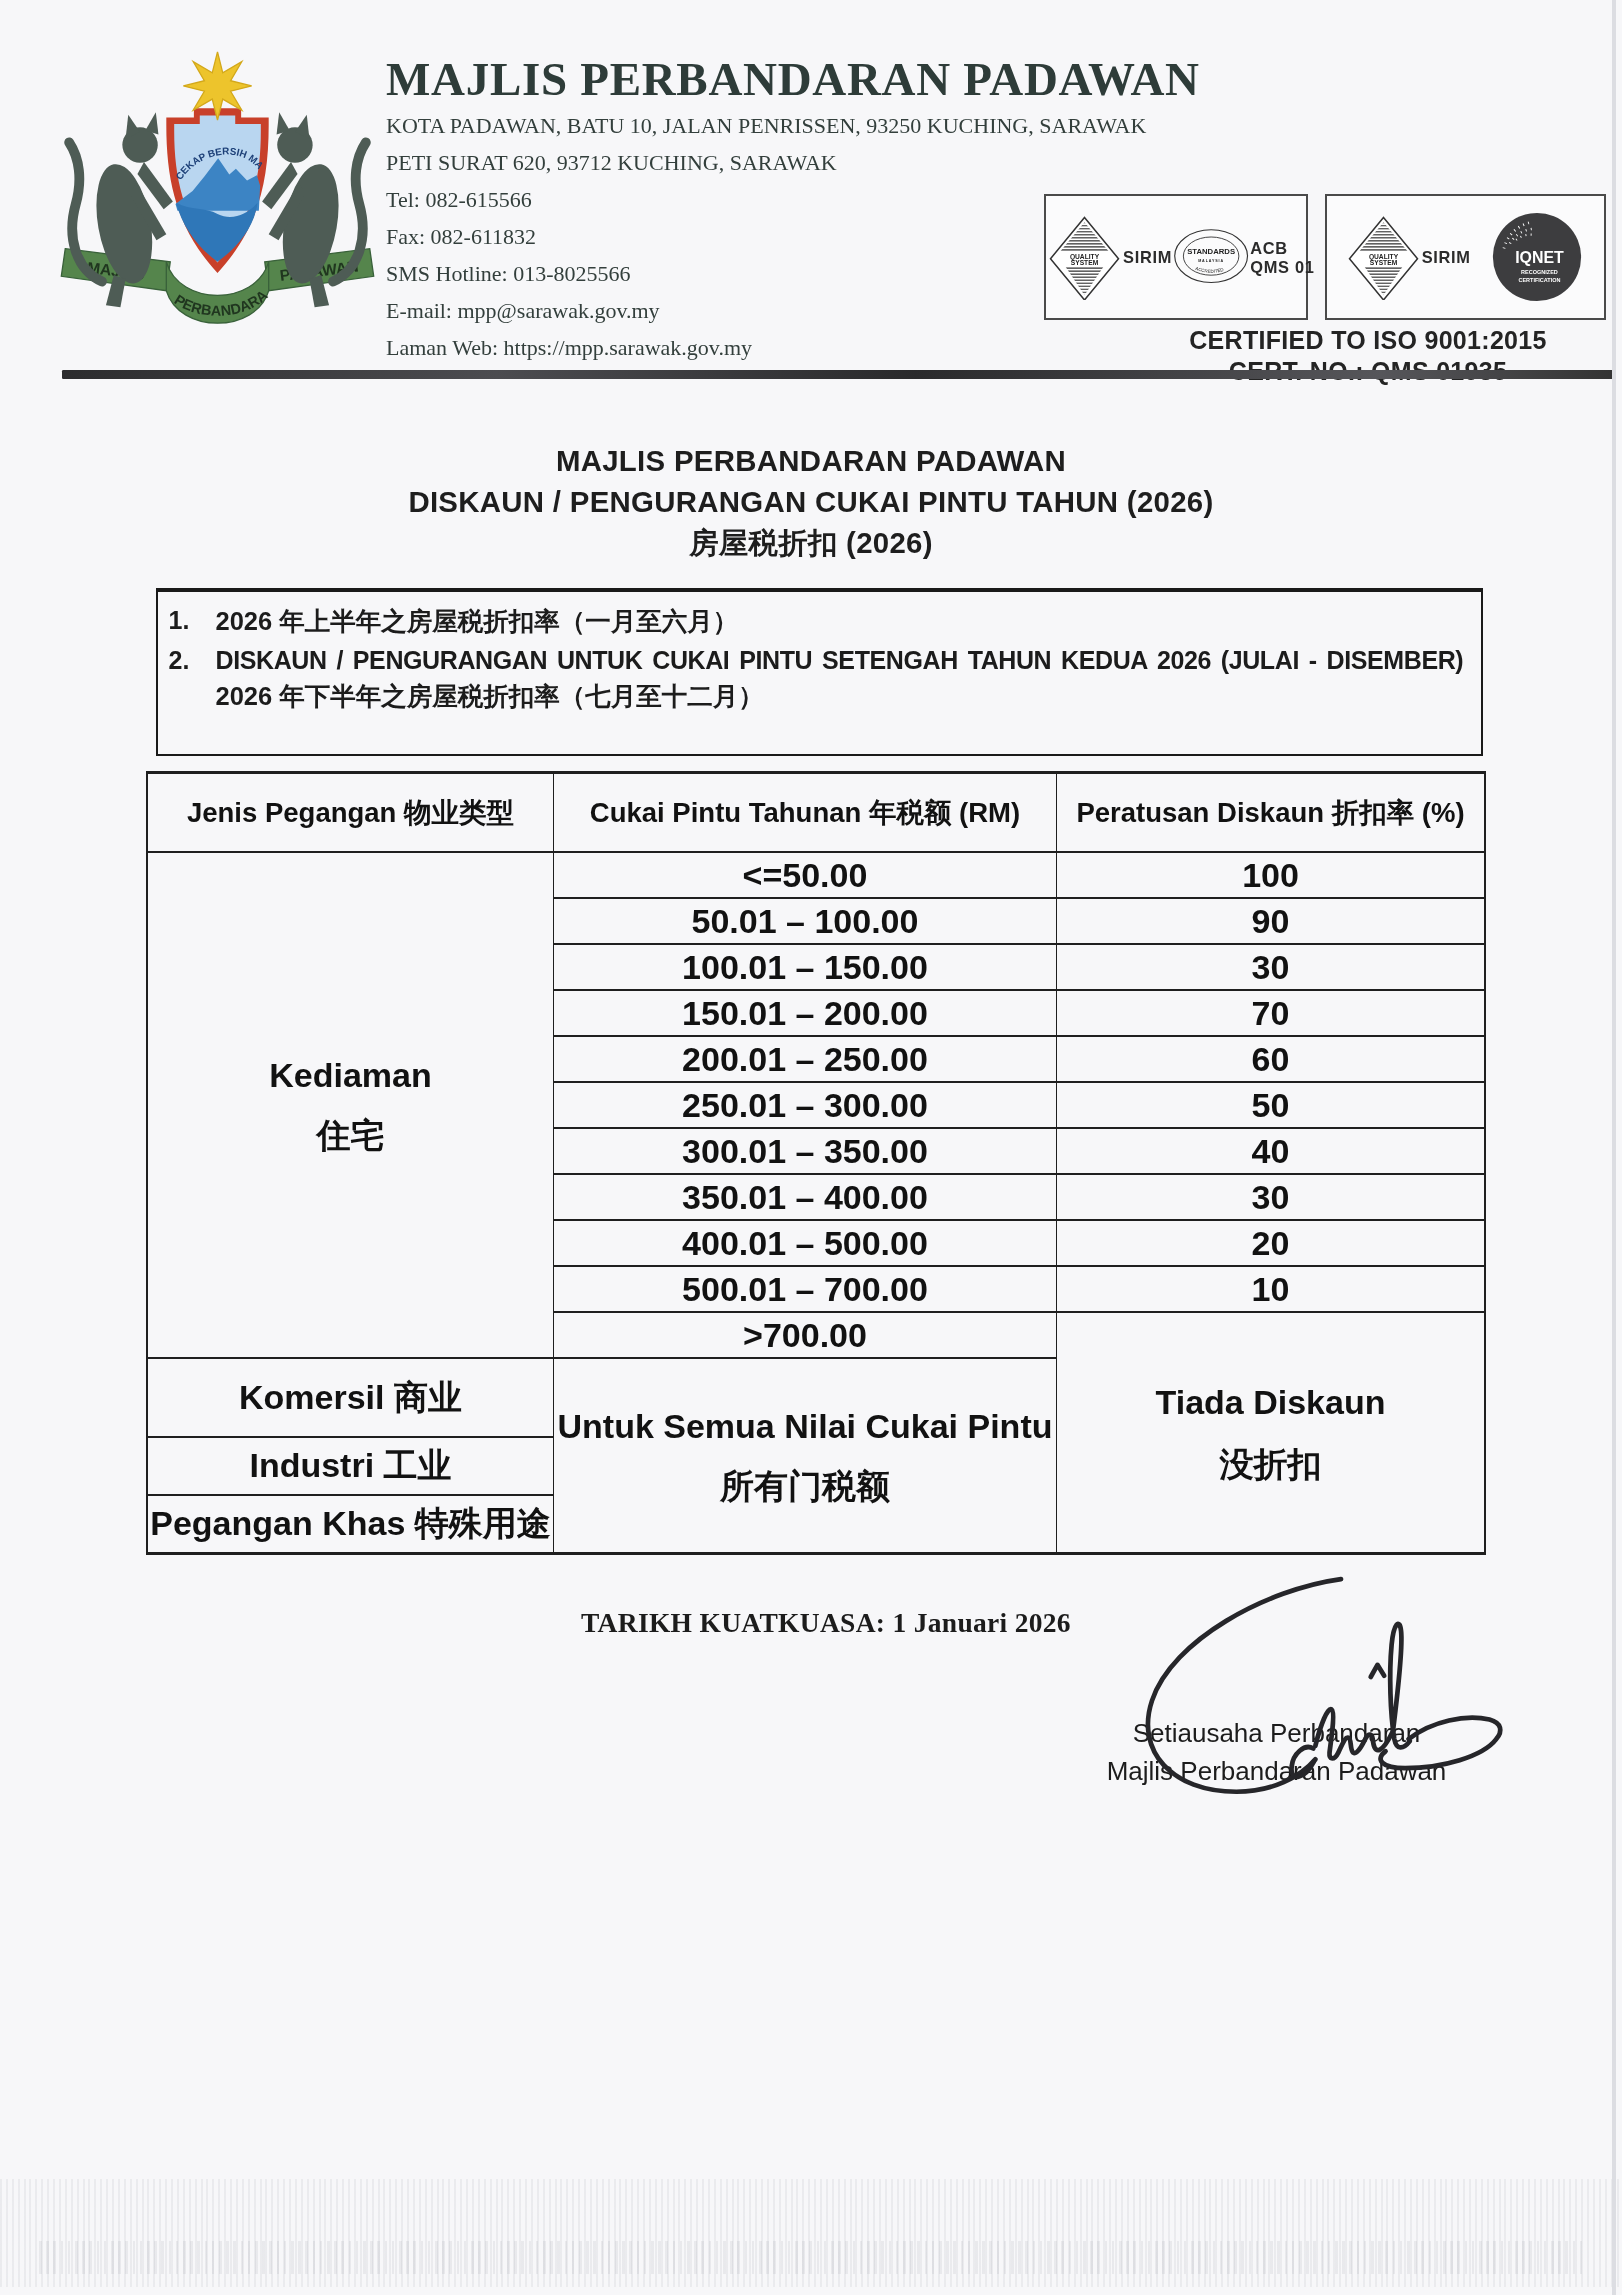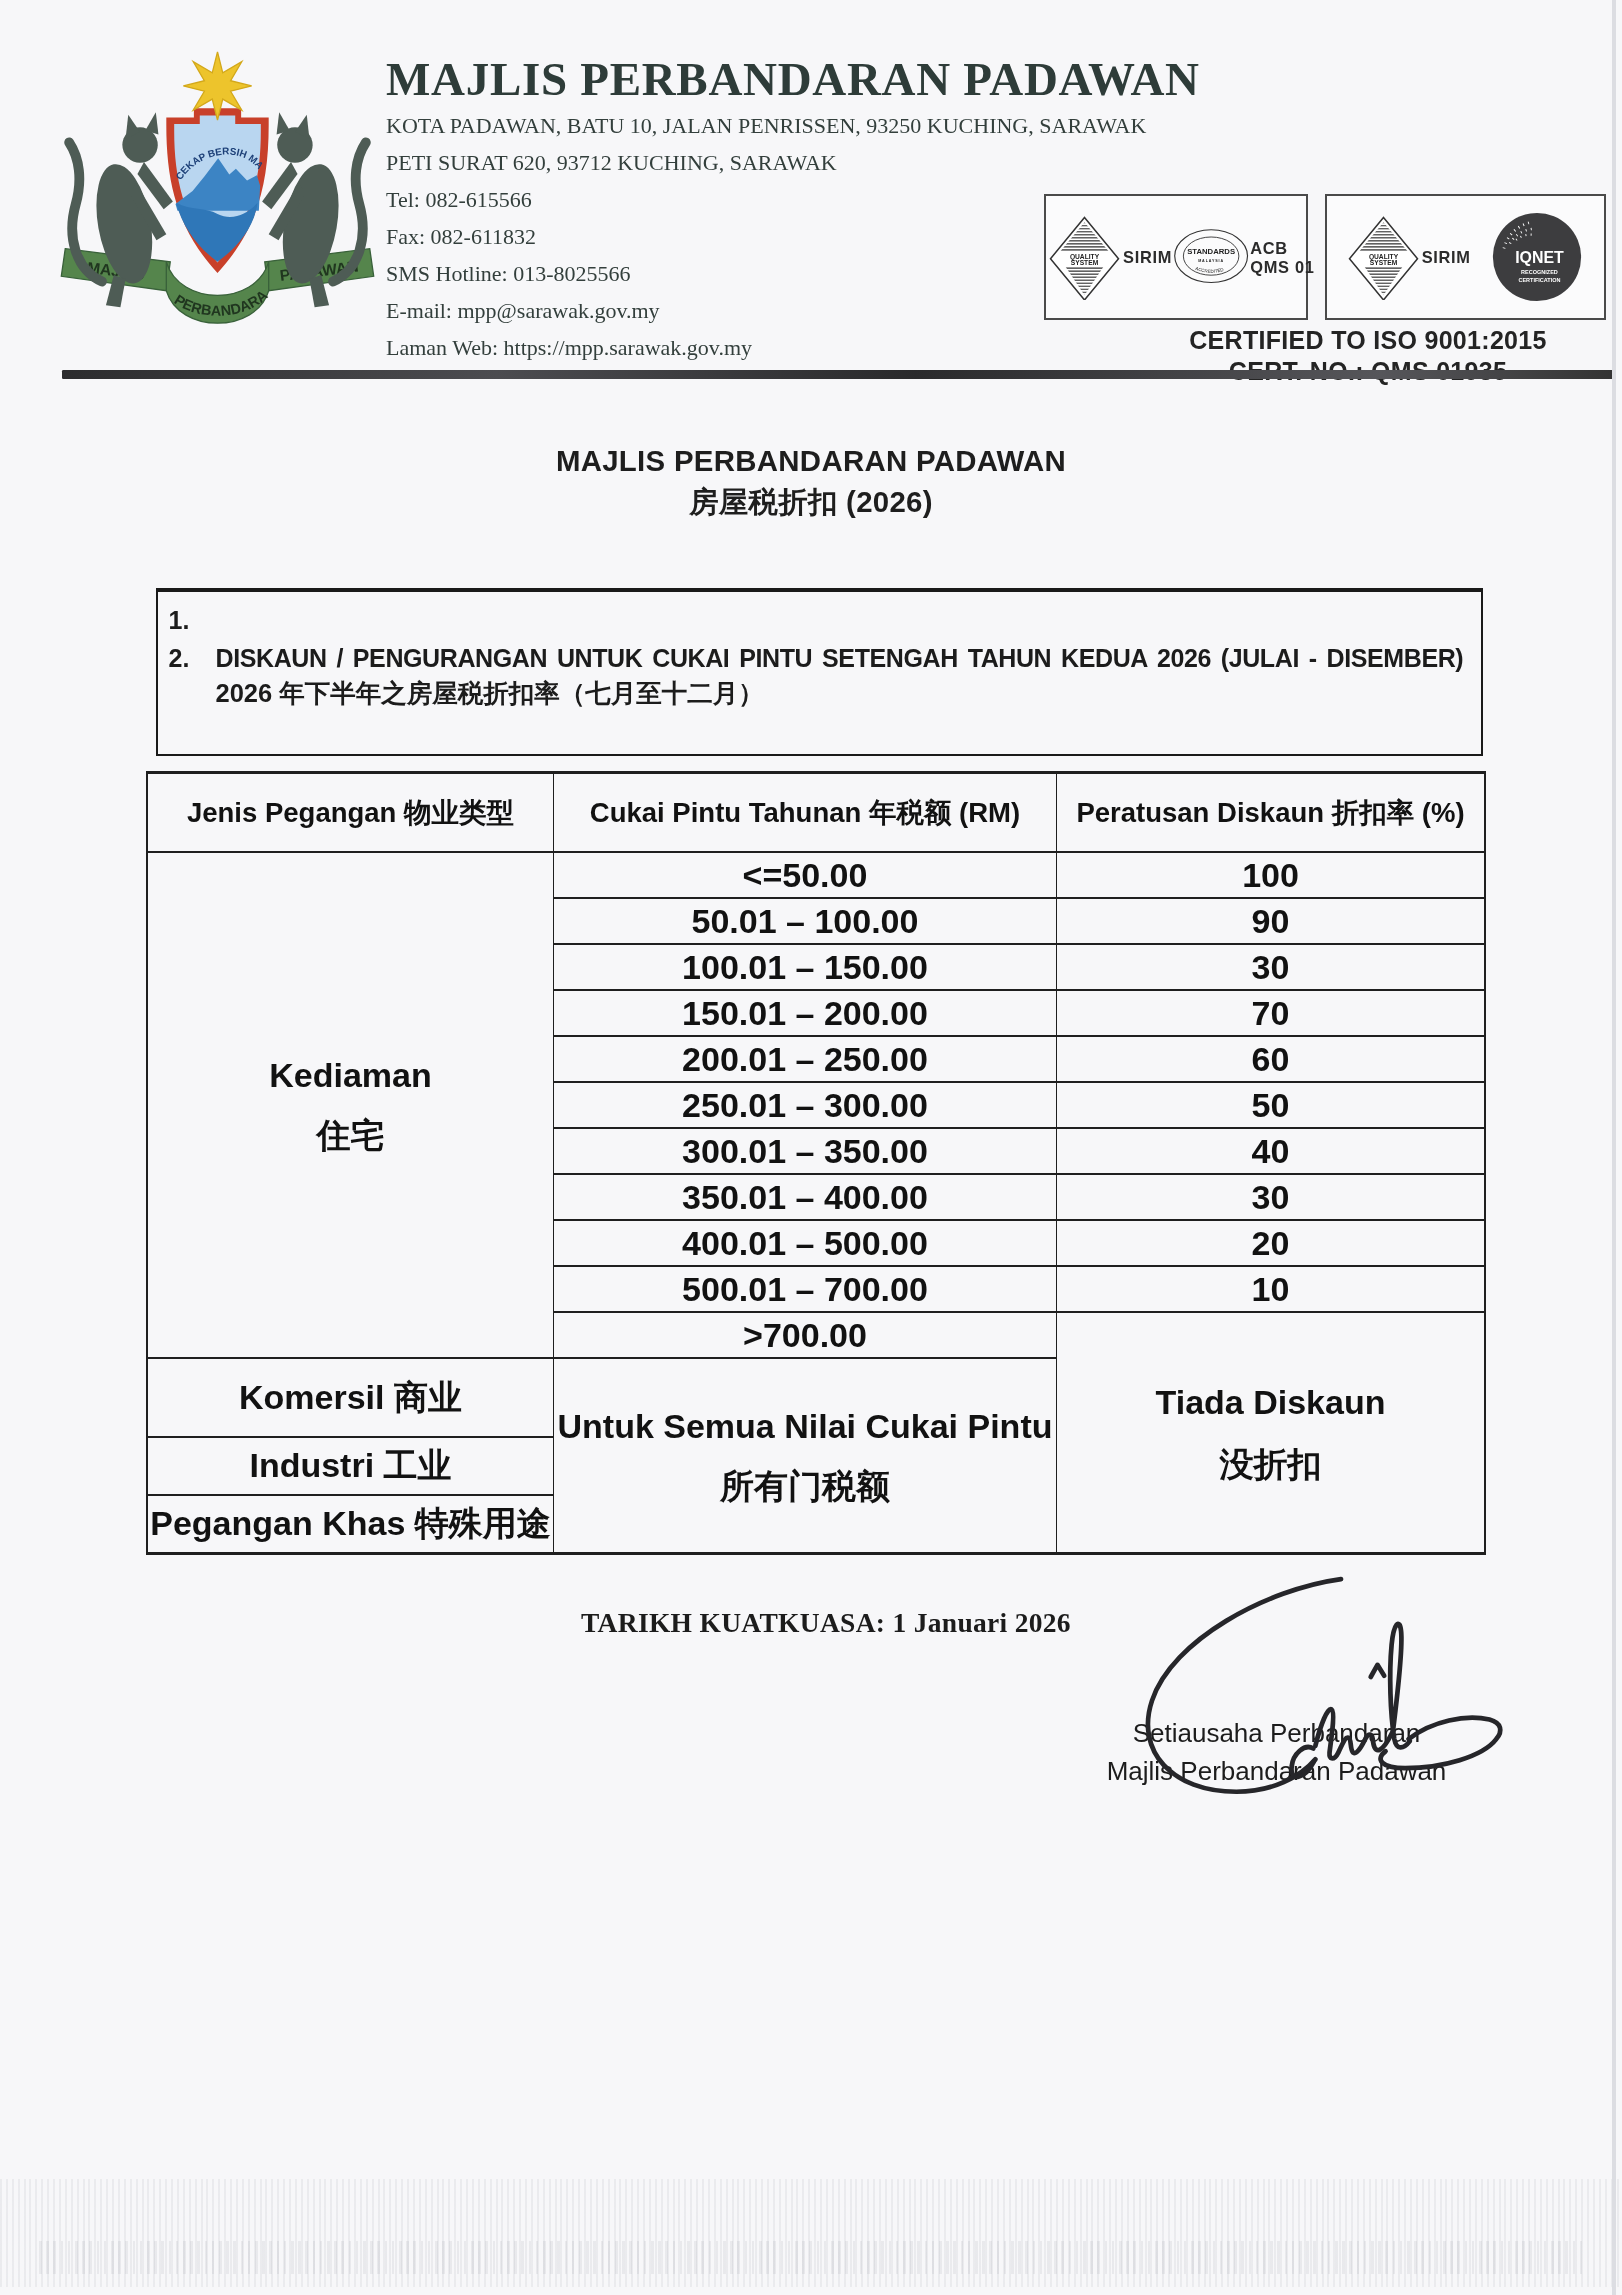--- a/index.html
+++ b/index.html
@@ -204,27 +204,29 @@
     <div class="cert-lines">
       <div class="cert-line">CERTIFIED TO ISO 9001:2015</div>
       <div class="cert-line">CERT. NO.: QMS 01935</div>
     </div>
   </div>
 
   <div class="header-rule"></div>
 
   <div class="doc-title">
     <div>MAJLIS PERBANDARAN PADAWAN</div>
+    <div>DISKAUN / PENGURANGAN CUKAI PINTU TAHUN (2026)</div>
     <div>房屋税折扣 (2026)</div>
   </div>
 
   <div class="notice-box">
     <div class="notice-item">
       <div class="notice-no">1.</div>
       <div class="notice-text">
+        <div class="notice-zh">2026 年上半年之房屋税折扣率（一月至六月）</div>
       </div>
     </div>
     <div class="notice-item second">
       <div class="notice-no">2.</div>
       <div class="notice-text">
         <div class="notice-malay">DISKAUN / PENGURANGAN UNTUK CUKAI PINTU SETENGAH TAHUN KEDUA 2026 (JULAI - DISEMBER)</div>
         <div class="notice-zh">2026 年下半年之房屋税折扣率（七月至十二月）</div>
       </div>
     </div>
   </div>

